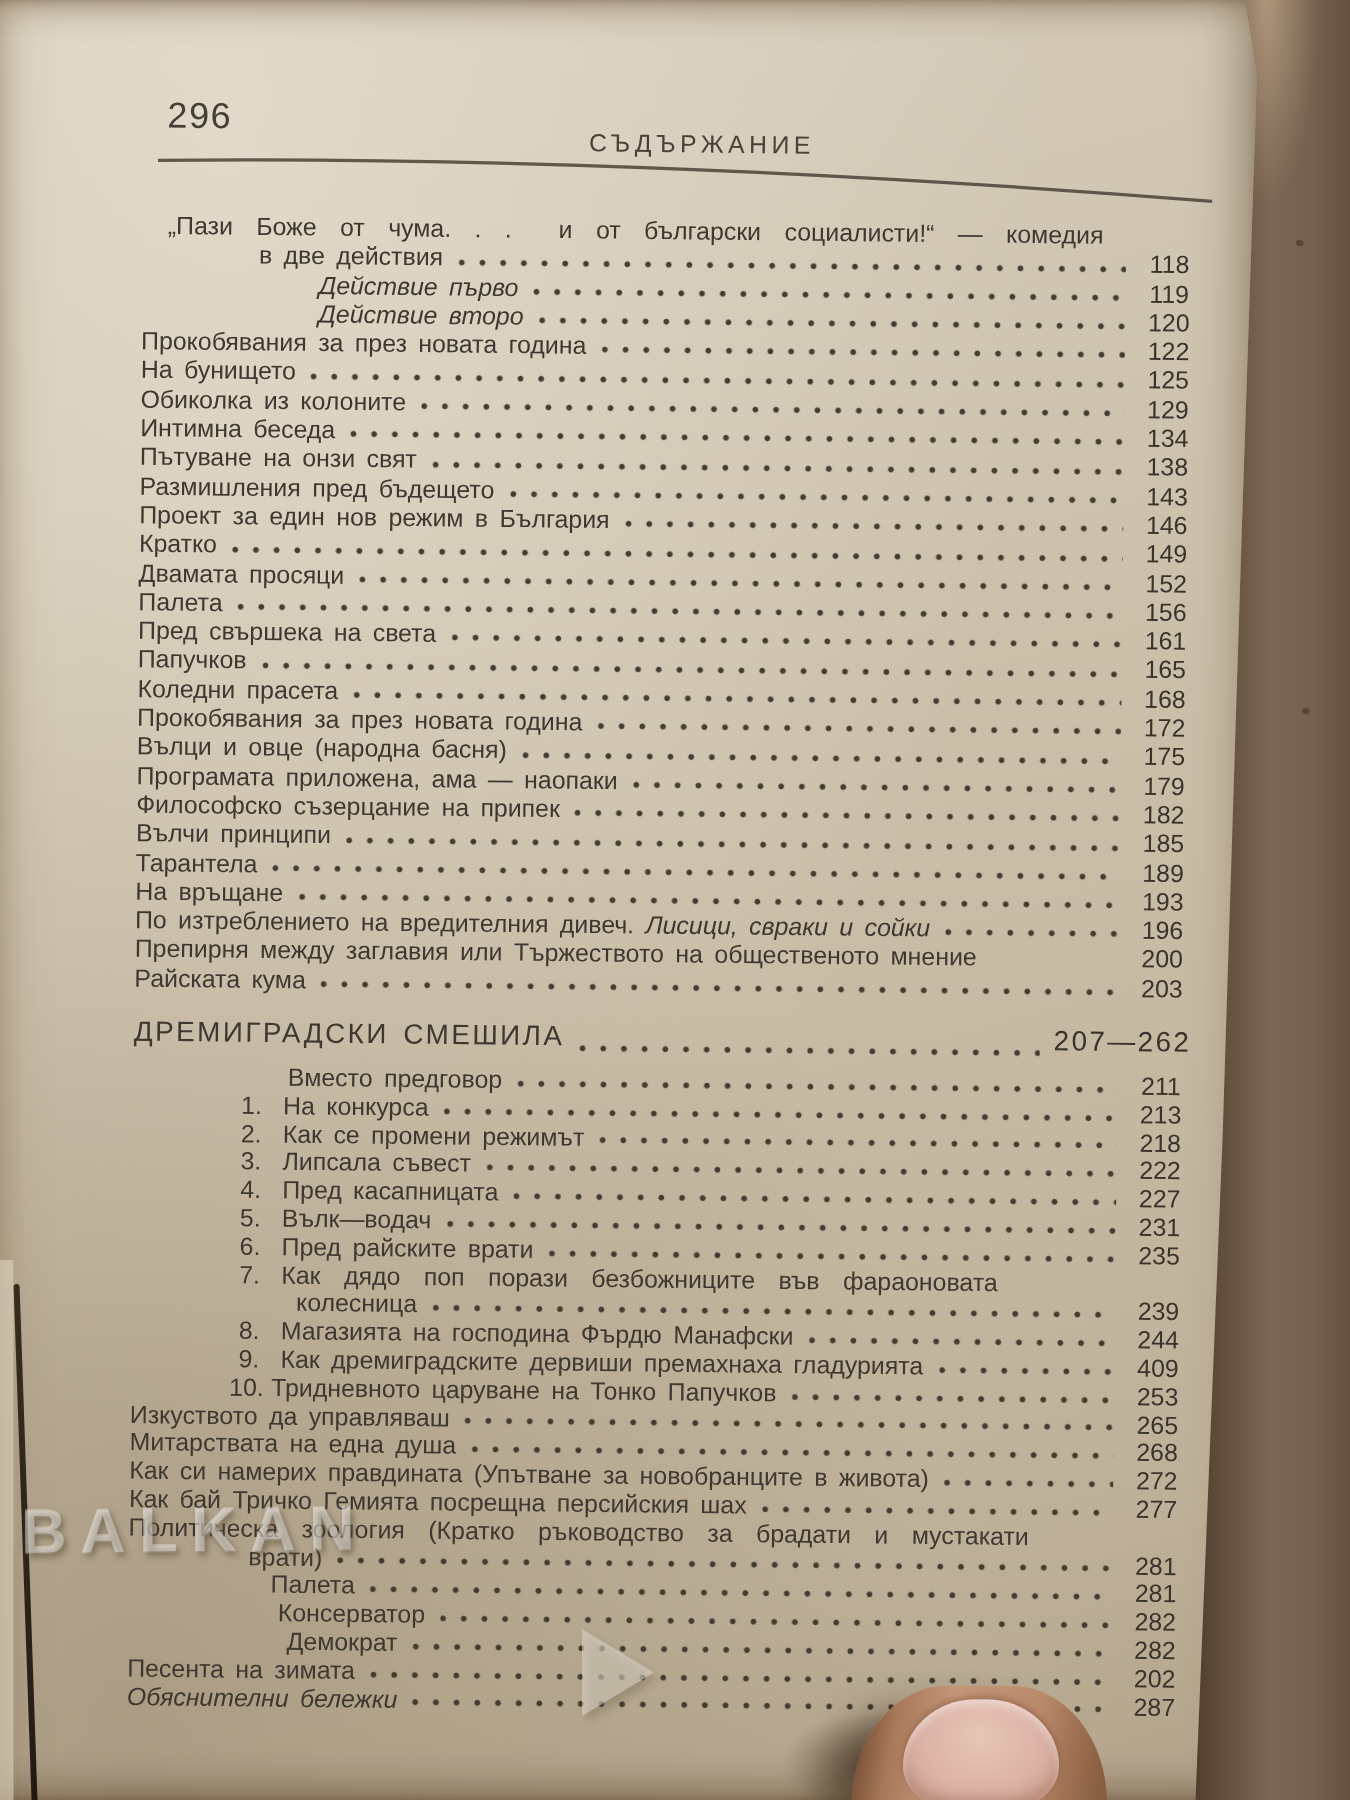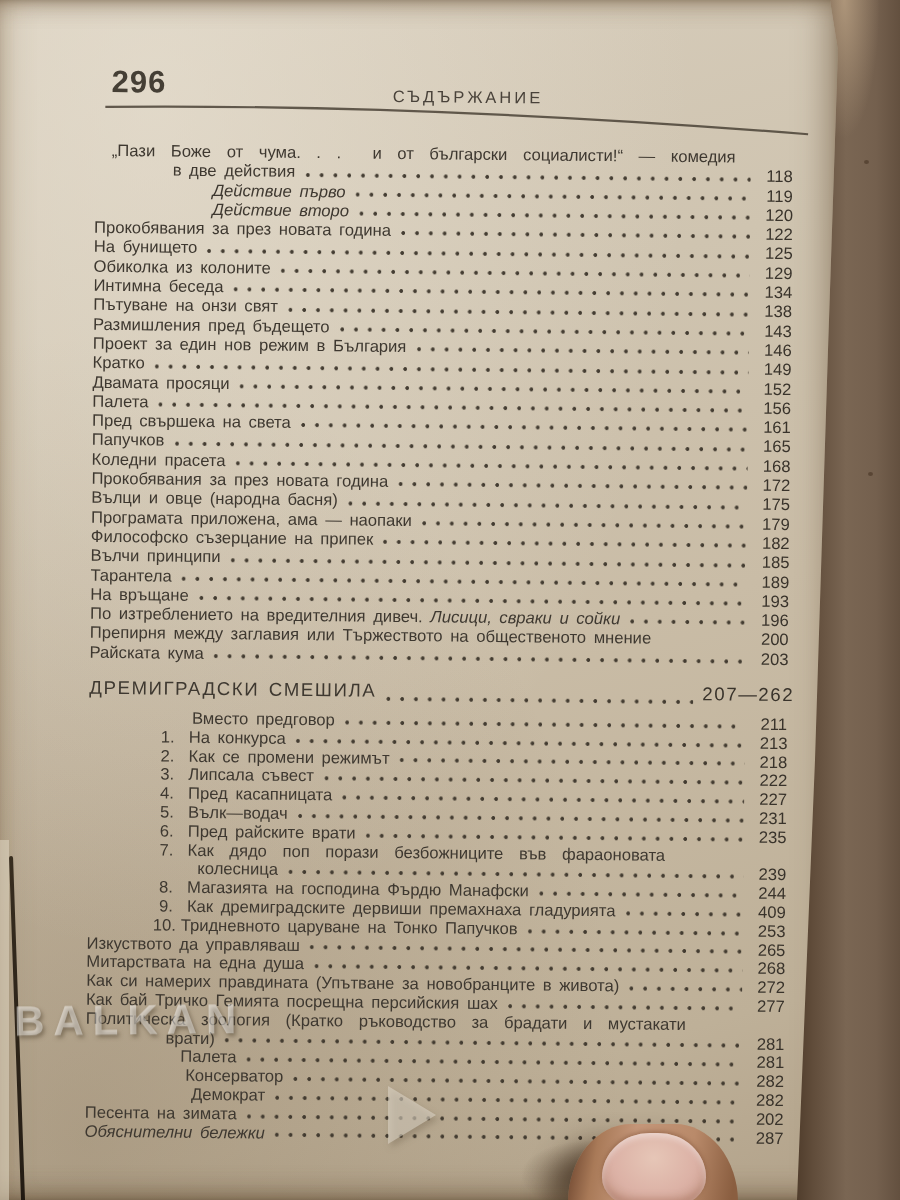--- a/index.html
+++ b/index.html
@@ -40,21 +40,21 @@
   
   .left-strip { position:absolute; left:0; top:840px; width:9px; height:360px;
     background:rgba(226,216,196,.55); }
   .edge-line { position:absolute; left:9px; top:856px; width:4px; height:350px;
     background:linear-gradient(#2a2013,#150e08); border-radius:2px;
     transform:rotate(-2deg); transform-origin:top center; opacity:.9; }
 
   
   .content { position:absolute; left:95px; top:0; width:705px;
     transform:rotate(.6deg); transform-origin:20px 140px; color:#3e3830; }
-  .folio { position:absolute; left:16px; top:64px; font-size:31px; color:#453f35; letter-spacing:1px;font-weight:bold; }
+  .folio { position:absolute; left:16px; top:64px; font-size:24px; color:#453f35; letter-spacing:1px; }
   .head-title { position:absolute; left:0; top:84px; width:100%; text-align:center;
     text-indent:40px; font-size:16.5px; letter-spacing:3px; color:#49423a; }
   .rule { position:absolute; left:8px; top:100px; }
 
   .toc { position:absolute; left:0; top:141px; width:100%; word-spacing:3px; }
   .row { display:flex; align-items:baseline; height:19.3px; font-size:16.6px; white-space:pre; }
   .row.p2 { height:18.8px; }
   .row.section { height:26px; margin:15px 0 5px 0; font-size:18.6px; letter-spacing:1.6px; }
   .row.wrap { word-spacing:11px; }
   .num { flex:none; width:28px; }

